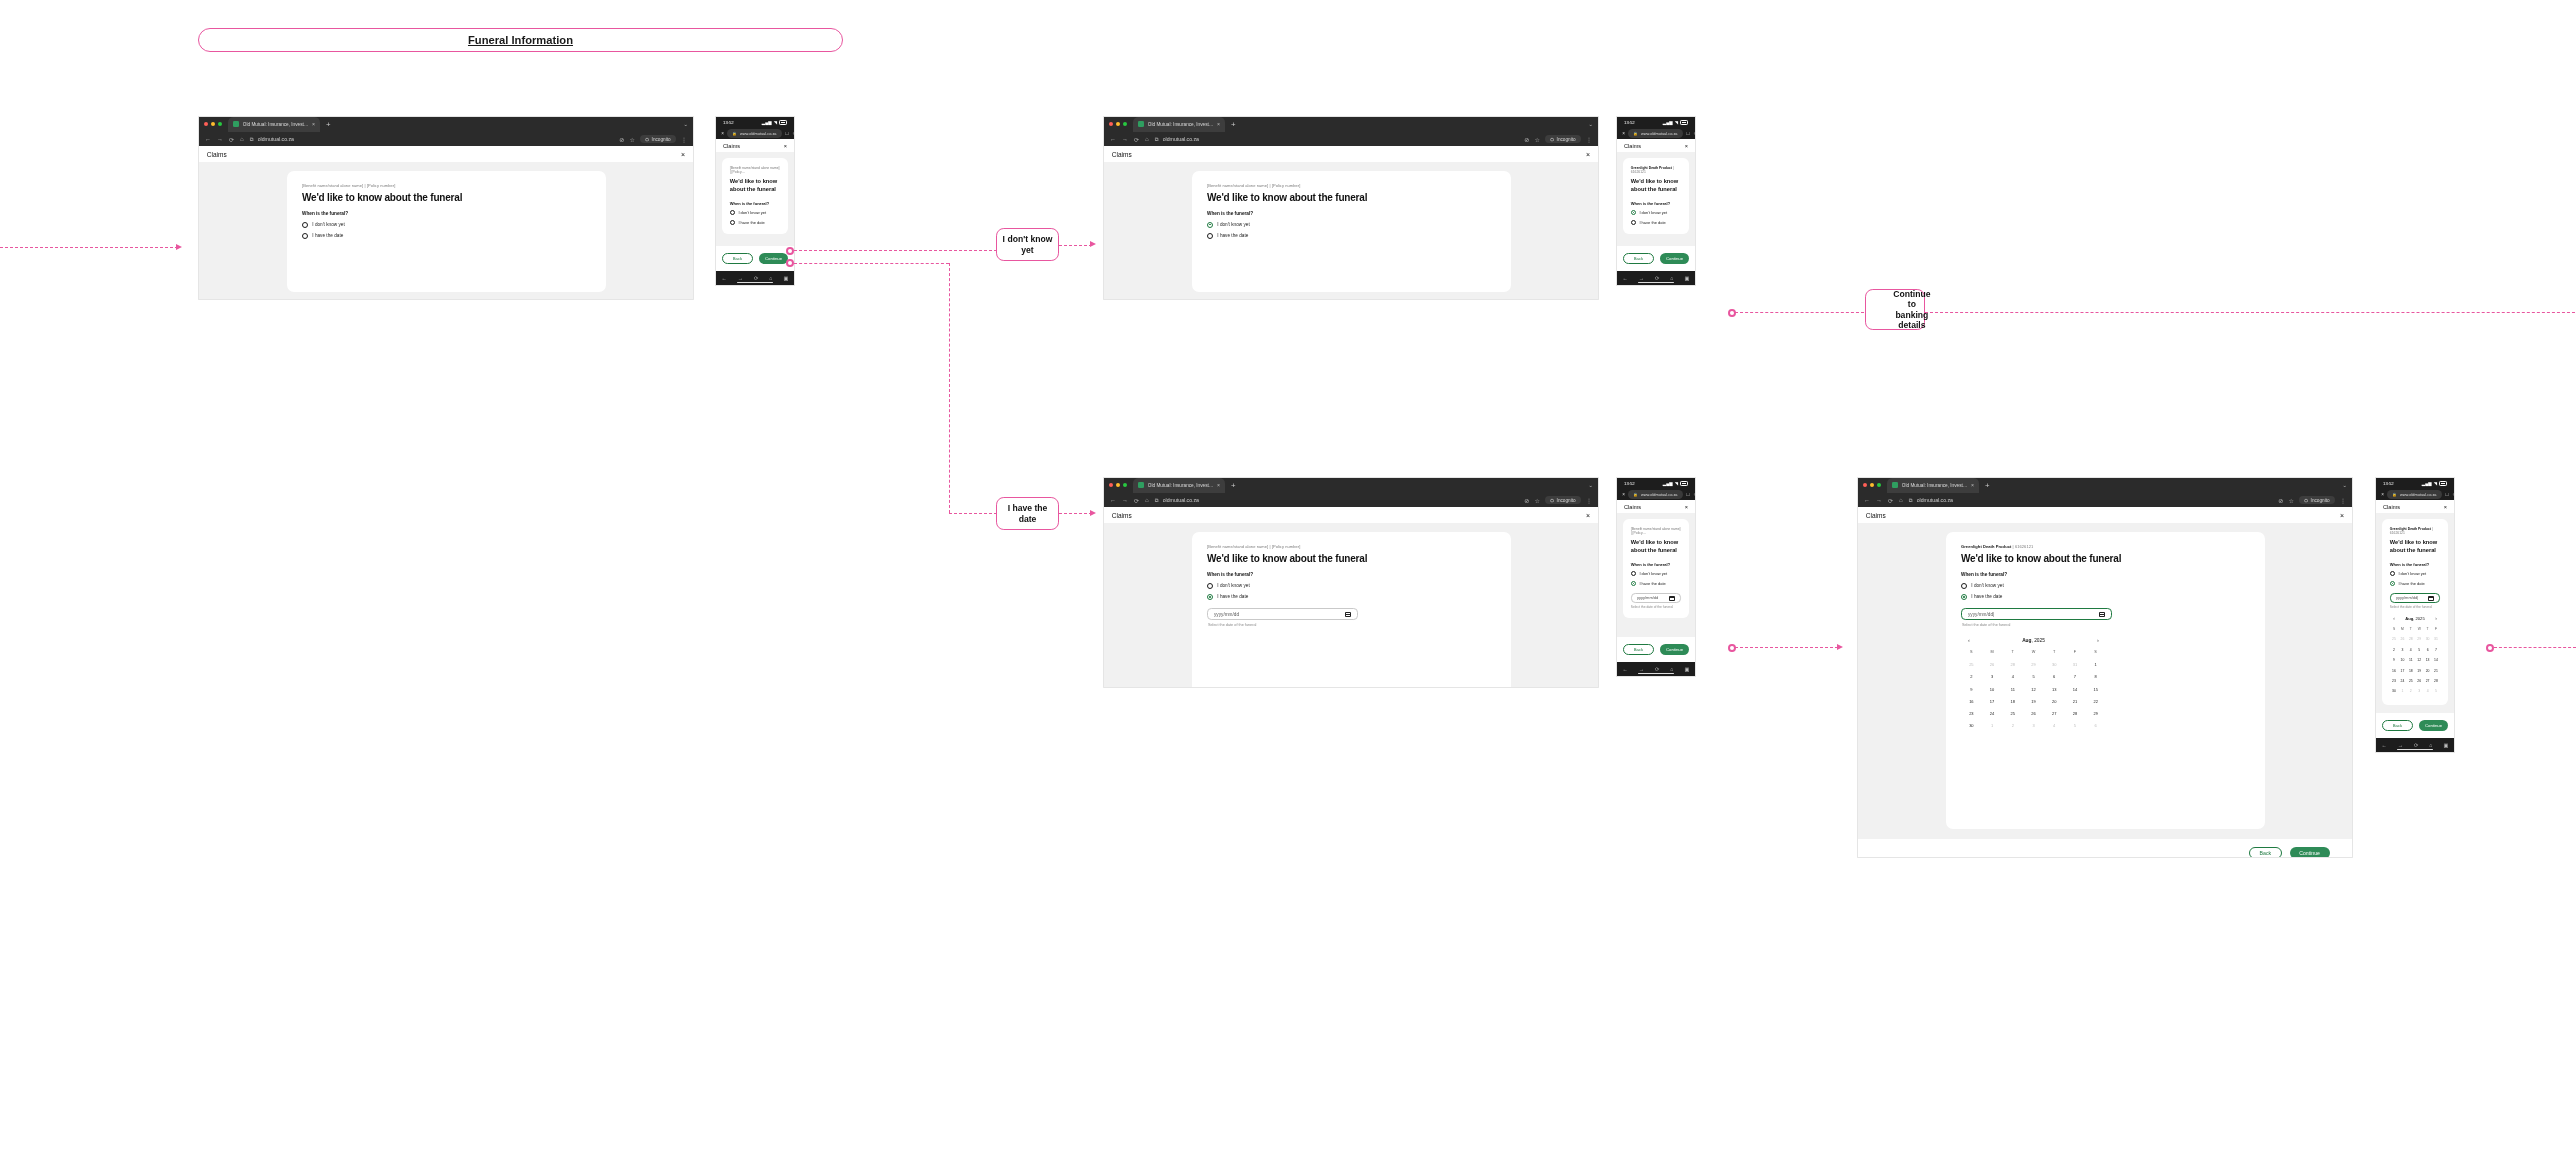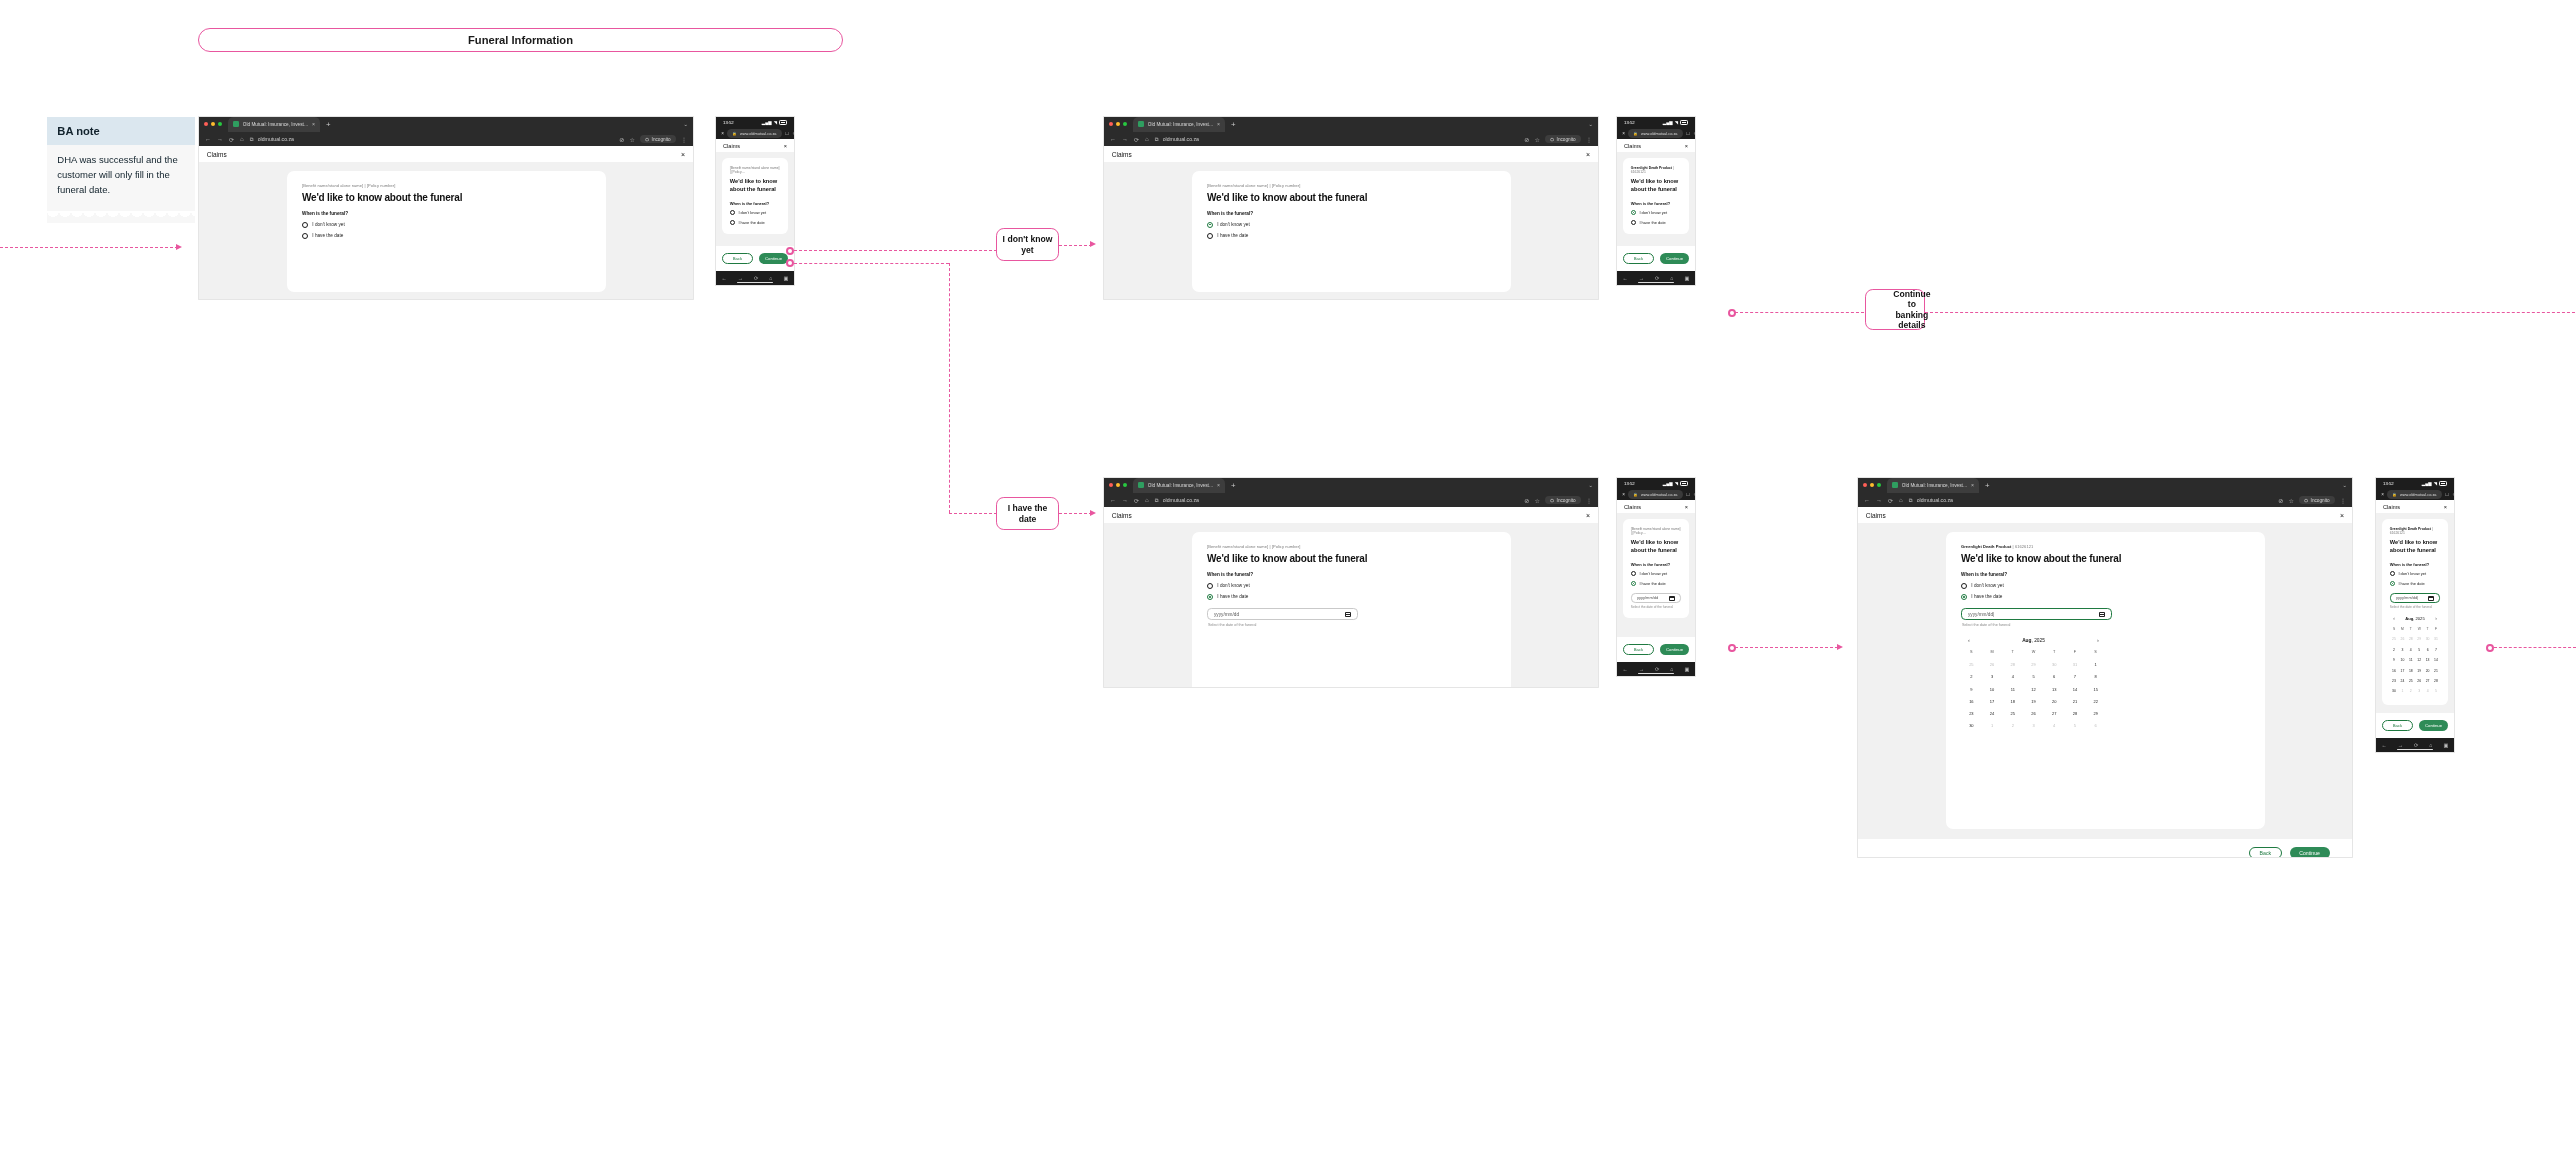--- a/index.html
+++ b/index.html
@@ -11,21 +11,21 @@
   }
   .canvas { position:absolute; inset:0; }
 
   
   .section-chip{
     position:absolute;
     border:1.7px solid #e8569f;
     border-radius:19px;
     background:#fff;
     display:flex; align-items:center; justify-content:center;
-    font-weight:bold; color:#1a1a1a;
+    font-weight:bold; color:#1a1a1a;text-decoration:underline;
   }
 
   
   .ba-note{ position:absolute; width:148px; }
   .ba-note .hdr{
     background:#dbe7ef; padding:7.8px 10.3px;
     font-size:11.2px; font-weight:bold; color:#11222c;
   }
   .ba-note .bod{
     background:#f7f7f7; padding:8.6px 10.3px 14px 10.3px;
@@ -200,25 +200,20 @@
 </style>
 </head>
 <body>
 
 <div class="canvas">
 
   <div class="section-chip" style="left:198px; top:28.4px; width:645px; height:24px; font-size:11.2px;">
     <span>Funeral Information</span>
   </div>
 
-  <div class="ba-note" style="left:47px; top:117px;">
-    <div class="hdr">BA note</div>
-    <div class="bod">DHA was successful and the customer will only fill in the funeral date.</div>
-    <div class="zig"></div>
-  </div>
 
   <div class="dash-h" style="left:0px; top:247px; width:178px;"></div>
   <div class="arrow" style="left:176px; top:244px;"></div>
 
   <div class="desktop" style="left:199px; top:117px; width:494px; height:182px;">
     <div class="d-chrome">
       <div class="d-tabbar">
         <div class="tl-dots">
             <i></i>
             <i></i>

